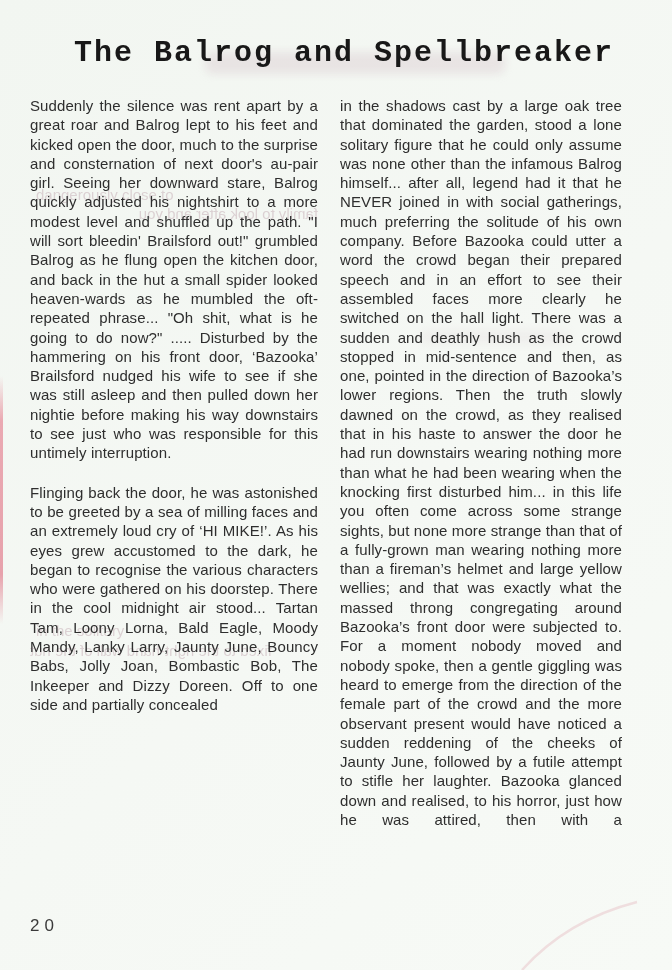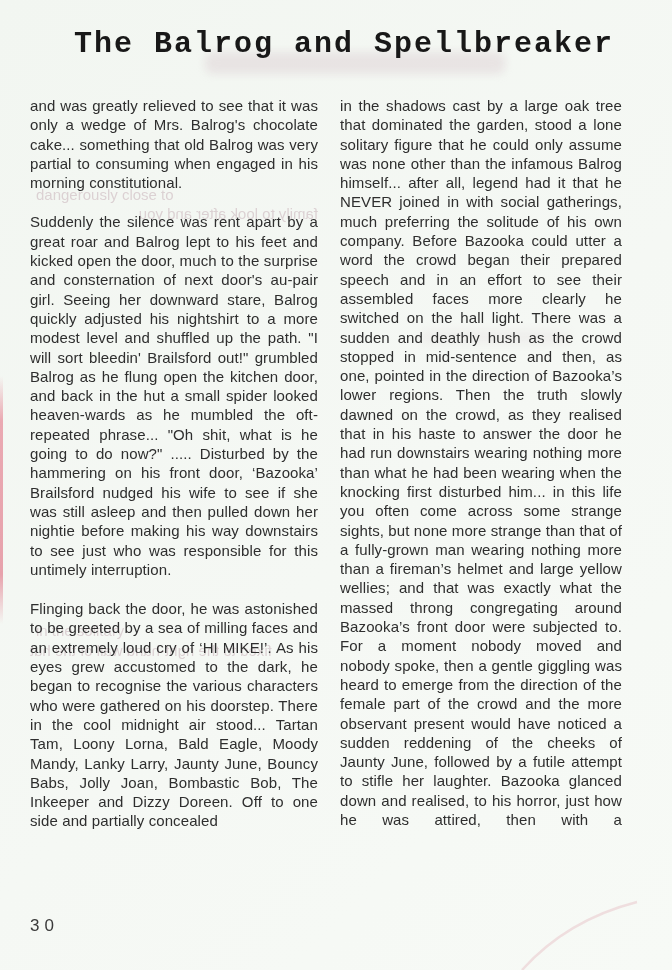--- a/index.html
+++ b/index.html
@@ -6,21 +6,21 @@
   .page {
     position:relative;
     width:672px; height:970px;
     background: linear-gradient(135deg, #f2f6f1 0%, #f5f8f4 55%, #f7faf6 100%);
     overflow:hidden;
     font-family:"Liberation Sans", sans-serif;
     color:#2e2e2e;
   }
   .title {
     position:absolute; top:24px; left:16px; right:0;
-    margin:3px;
+    margin:12px;
     text-align:center;
     font-family:"Liberation Mono", monospace;
     font-weight:bold;
     font-size:30px;
     letter-spacing:2px;
     color:#181818;
     z-index:3;
   }
   .col {
     position:absolute; top:96px;
@@ -85,28 +85,27 @@
   <div class="smudge s2"></div>
 
   <div class="ghost g1">dangerously close to</div>
   <div class="ghost g2 mirrored">family to look after and you</div>
   <div class="ghost g3">in the solitary</div>
   <div class="ghost g4 mirrored">fixed to the right-hand wall of the hut</div>
 
   <h1 class="title">The Balrog and Spellbreaker</h1>
 
   <div class="col col-left">
-      <p class="para">and was greatly relieved to see that it was only a wedge of Mrs. Balrog's chocolate cake... something that old Balrog was very partial to consuming when engaged in his morning constitutional.</p>
       <p class="para">Suddenly the silence was rent apart by a great roar and Balrog lept to his feet and kicked open the door, much to the surprise and consternation of next door's au-pair girl. Seeing her downward stare, Balrog quickly adjusted his nightshirt to a more modest level and shuffled up the path. "I will sort bleedin' Brailsford out!" grumbled Balrog as he flung open the kitchen door, and back in the hut a small spider looked heaven-wards as he mumbled the oft-repeated phrase... "Oh shit, what is he going to do now?" ..... Disturbed by the hammering on his front door, ‘Bazooka’ Brailsford nudged his wife to see if she was still asleep and then pulled down her nightie before making his way downstairs to see just who was responsible for this untimely interruption.</p>
       <p class="para">Flinging back the door, he was astonished to be greeted by a sea of milling faces and an extremely loud cry of ‘HI MIKE!’. As his eyes grew accustomed to the dark, he began to recognise the various characters who were gathered on his doorstep. There in the cool midnight air stood... Tartan Tam, Loony Lorna, Bald Eagle, Moody Mandy, Lanky Larry, Jaunty June, Bouncy Babs, Jolly Joan, Bombastic Bob, The Inkeeper and Dizzy Doreen. Off to one side and partially concealed</p>
     </div>
 
   <div class="col col-right">
       <p class="para">in the shadows cast by a large oak tree that dominated the garden, stood a lone solitary figure that he could only assume was none other than the infamous Balrog himself... after all, legend had it that he NEVER joined in with social gatherings, much preferring the solitude of his own company. Before Bazooka could utter a word the crowd began their prepared speech and in an effort to see their assembled faces more clearly he switched on the hall light. There was a sudden and deathly hush as the crowd stopped in mid-sentence and then, as one, pointed in the direction of Bazooka’s lower regions. Then the truth slowly dawned on the crowd, as they realised that in his haste to answer the door he had run downstairs wearing nothing more than what he had been wearing when the knocking first disturbed him... in this life you often come across some strange sights, but none more strange than that of a fully-grown man wearing nothing more than a fireman’s helmet and large yellow wellies; and that was exactly what the massed throng congregating around Bazooka’s front door were subjected to. For a moment nobody moved and nobody spoke, then a gentle giggling was heard to emerge from the direction of the female part of the crowd and the more observant present would have noticed a sudden reddening of the cheeks of Jaunty June, followed by a futile attempt to stifle her laughter. Bazooka glanced down and realised, to his horror, just how he was attired, then with a</p>
     </div>
 
-  <div class="page-number">30</div>
+  <div class="page-number">20</div>
 
   <svg class="curl" width="130" height="80" viewBox="0 0 130 80">
     <path d="M 10 80 Q 55 30 125 12" fill="none" stroke="rgba(222,158,168,0.30)" stroke-width="2.5"></path>
   </svg>
 
 </div>
 
 </body></html>

